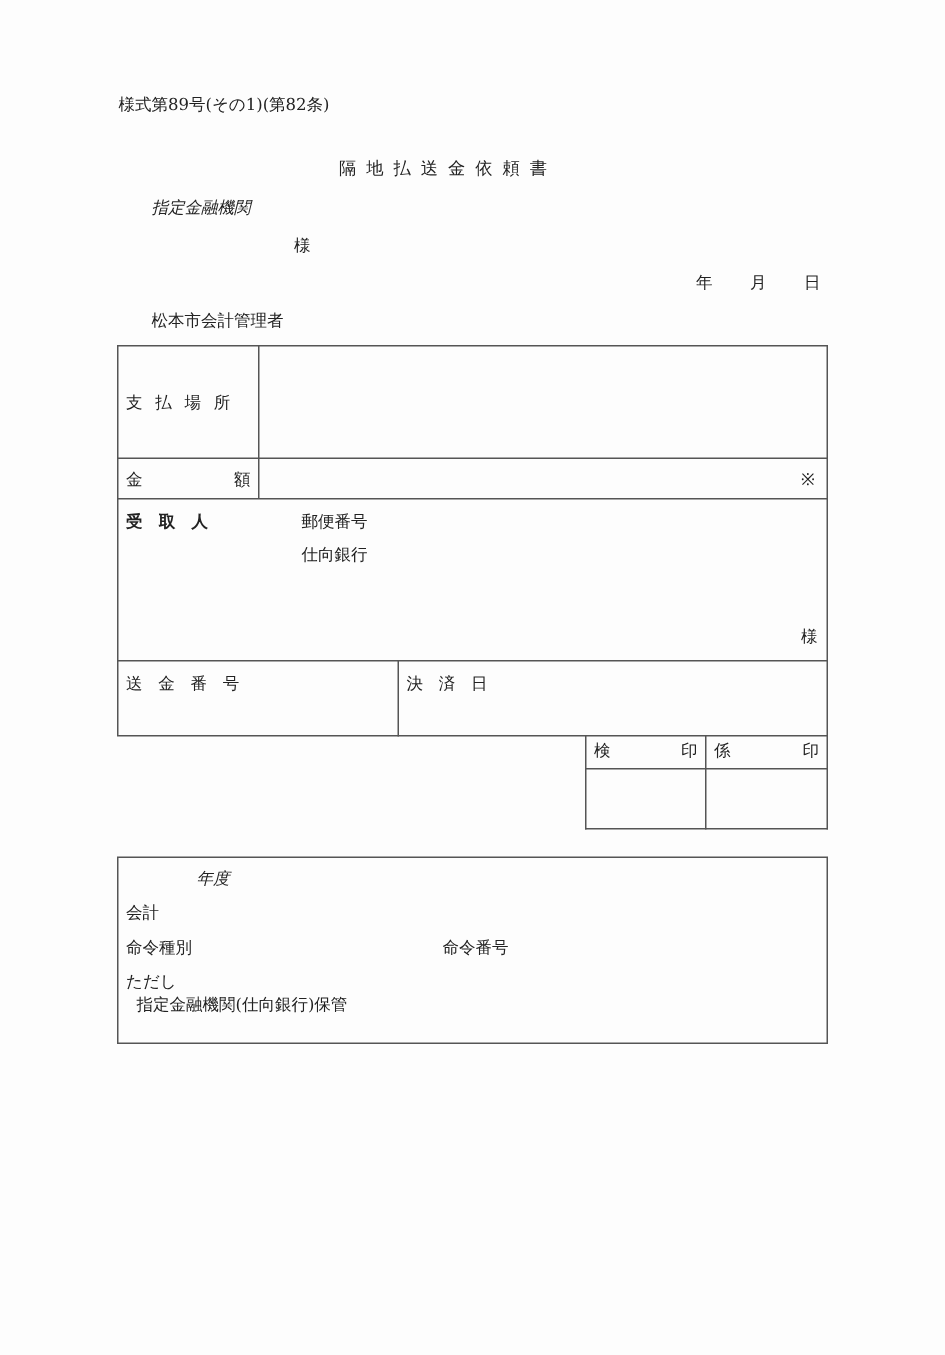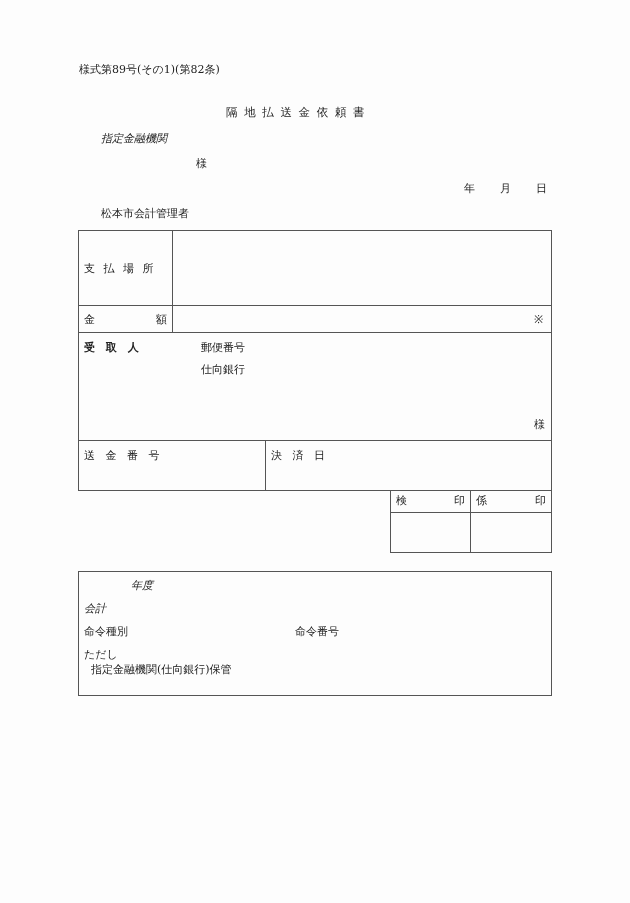--- a/index.html
+++ b/index.html
@@ -56,18 +56,18 @@
 <div class="vl" style="left:470px;top:490px;height:63px;"></div>
 <div class="abs" style="left:396px;top:495px;">検</div>
 <div class="abs" style="left:454px;top:495px;">印</div>
 <div class="abs" style="left:476px;top:495px;">係</div>
 <div class="abs" style="left:535px;top:495px;">印</div>
 <div class="box" style="left:391px;top:513px;width:78px;height:39px;border:none;"></div>
 <div class="box" style="left:471px;top:513px;width:80px;height:39px;border:none;"></div>
 
 <div class="box" style="left:78px;top:571px;width:474px;height:125px;"></div>
 <div class="abs" style="left:131px;top:580px;font-style:italic;">年度</div>
-<div class="abs" style="left:84px;top:603px;font-style:italic;">会計</div>
+<div class="abs" style="left:84px;top:603px;">会計</div>
 <div class="abs" style="left:84px;top:626px;">命令種別</div>
 <div class="abs" style="left:295px;top:626px;text-align:center;">命令番号</div>
 <div class="abs" style="left:84px;top:649px;">ただし</div>
 
 <div class="abs" style="left:91px;top:664px;">指定金融機関(仕向銀行)保管</div>
 
 </body></html>

